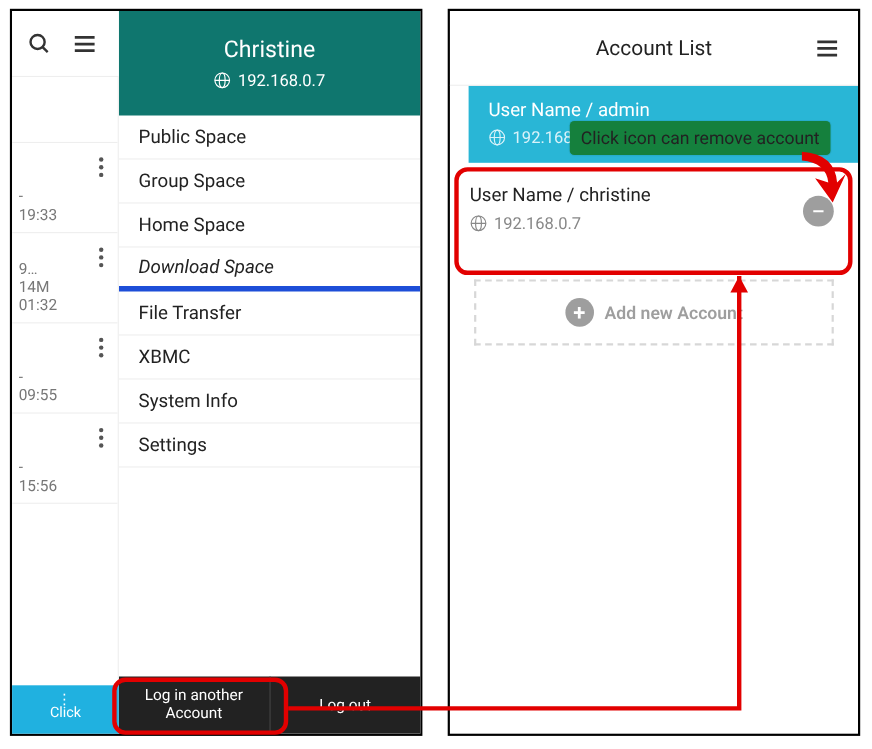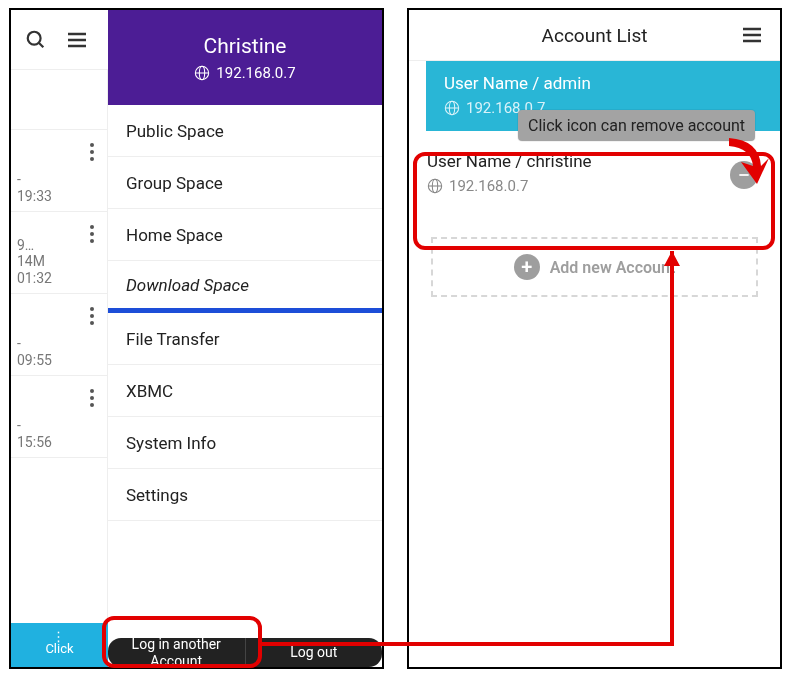--- a/index.html
+++ b/index.html
@@ -77,62 +77,61 @@
 
   .drawer {
     position:absolute;
     top:0; left:97px; right:0; bottom:0;
     background:#fff;
     z-index:1;
     display:flex;
     flex-direction:column;
   }
   .drawer-header {
-    background:#4c1d95;
+    background:#0f766e;
     color:#fff;
     height:95px;
     display:flex;
     flex-direction:column;
     align-items:center;
     justify-content:center;
   }
   .drawer-header .uname { font-size:21px; }
   .drawer-header .ip { font-size:15px; margin-top:6px; display:flex; align-items:center; gap:6px;}
   .menu-list { flex:1; overflow:auto;}
   .menu-item {
-    height:52px;
+    height:40px;
     display:flex;
     align-items:center;
     padding:0 18px;
     font-size:17px;
     color:#222;
     border-bottom:1px solid #eee;
   }
   .menu-divider { border-bottom:5px solid #1d4ed8;font-style:italic;}
   .drawer-footer {
-    height:29px;
+    height:52px;
     background:#222;
     display:flex;
-    border-radius:13px;
   }
   .footer-btn {
     flex:1;
     color:#fff;
     font-size:14px;
     display:flex;
     align-items:center;
     justify-content:center;
     text-align:center;
     line-height:1.2;
   }
   .footer-btn + .footer-btn { border-left:1px solid #444;}
 
   
   .right-topbar {
-    height:51px;
+    height:68px;
     border-bottom:1px solid #eee;
     display:flex;
     align-items:center;
     justify-content:center;
     position:relative;
   }
   .right-topbar .title { font-size:19px; color:#222;}
   .right-topbar .menu { position:absolute; right:16px;}
   .acct {
     padding:12px 18px 14px;
@@ -177,21 +176,21 @@
     background:#9e9e9e;color:#fff;
     display:flex;align-items:center;justify-content:center;
     font-size:20px;
   }
 
   
   .anno { position:absolute; z-index:50; pointer-events:none;}
   .red-box { border:4px solid #e20000; border-radius:12px;}
   .tooltip {
     position:absolute;
-    background:#a3a3a3;
+    background:#15803d;
     border-radius:4px;
     padding:6px 10px;
     font-size:16px;
     color:#222;
     white-space:nowrap;
     box-shadow:0 0 0 1px rgba(0,0,0,0.05);
   }
 
   svg { display:block;}
 </style>

